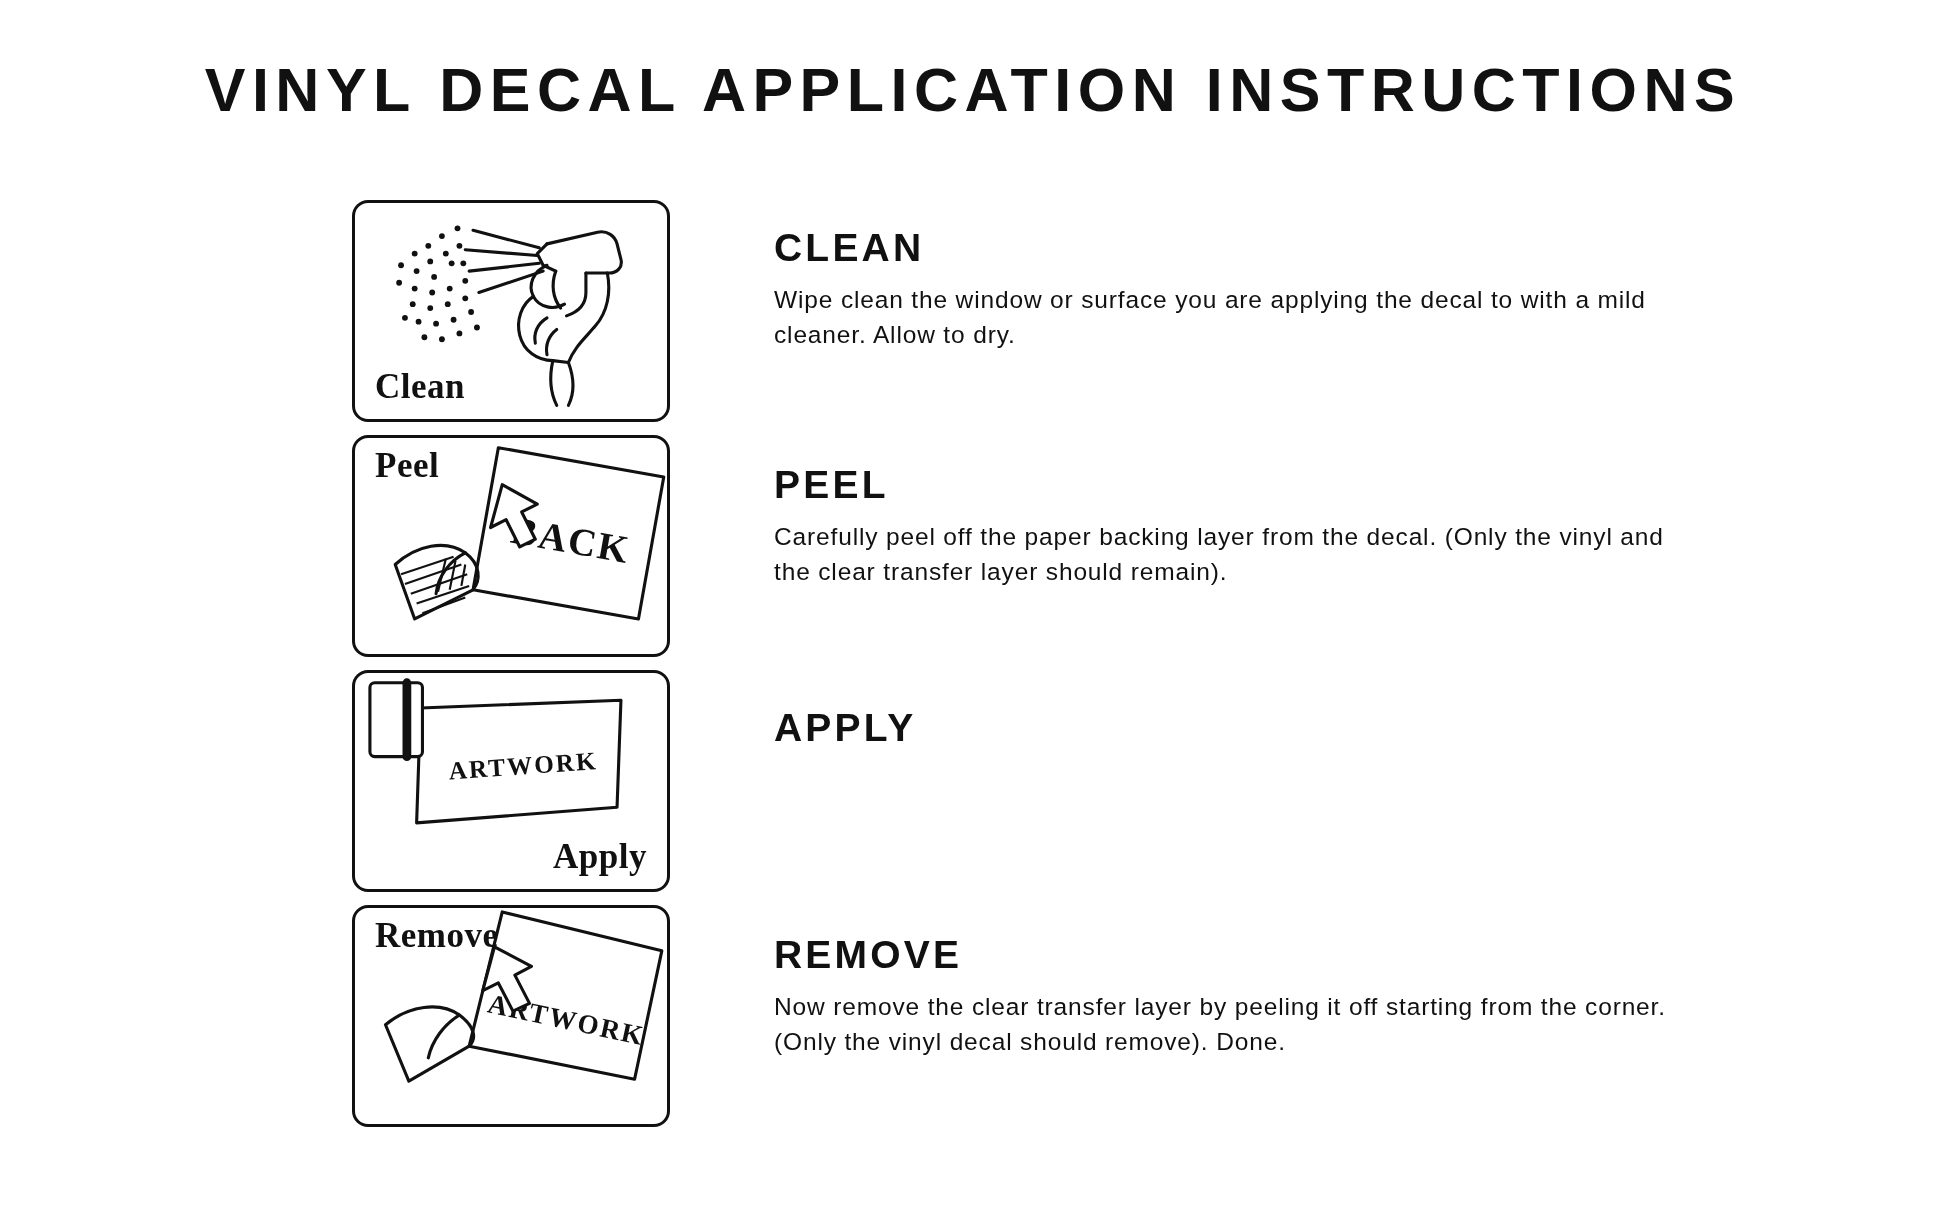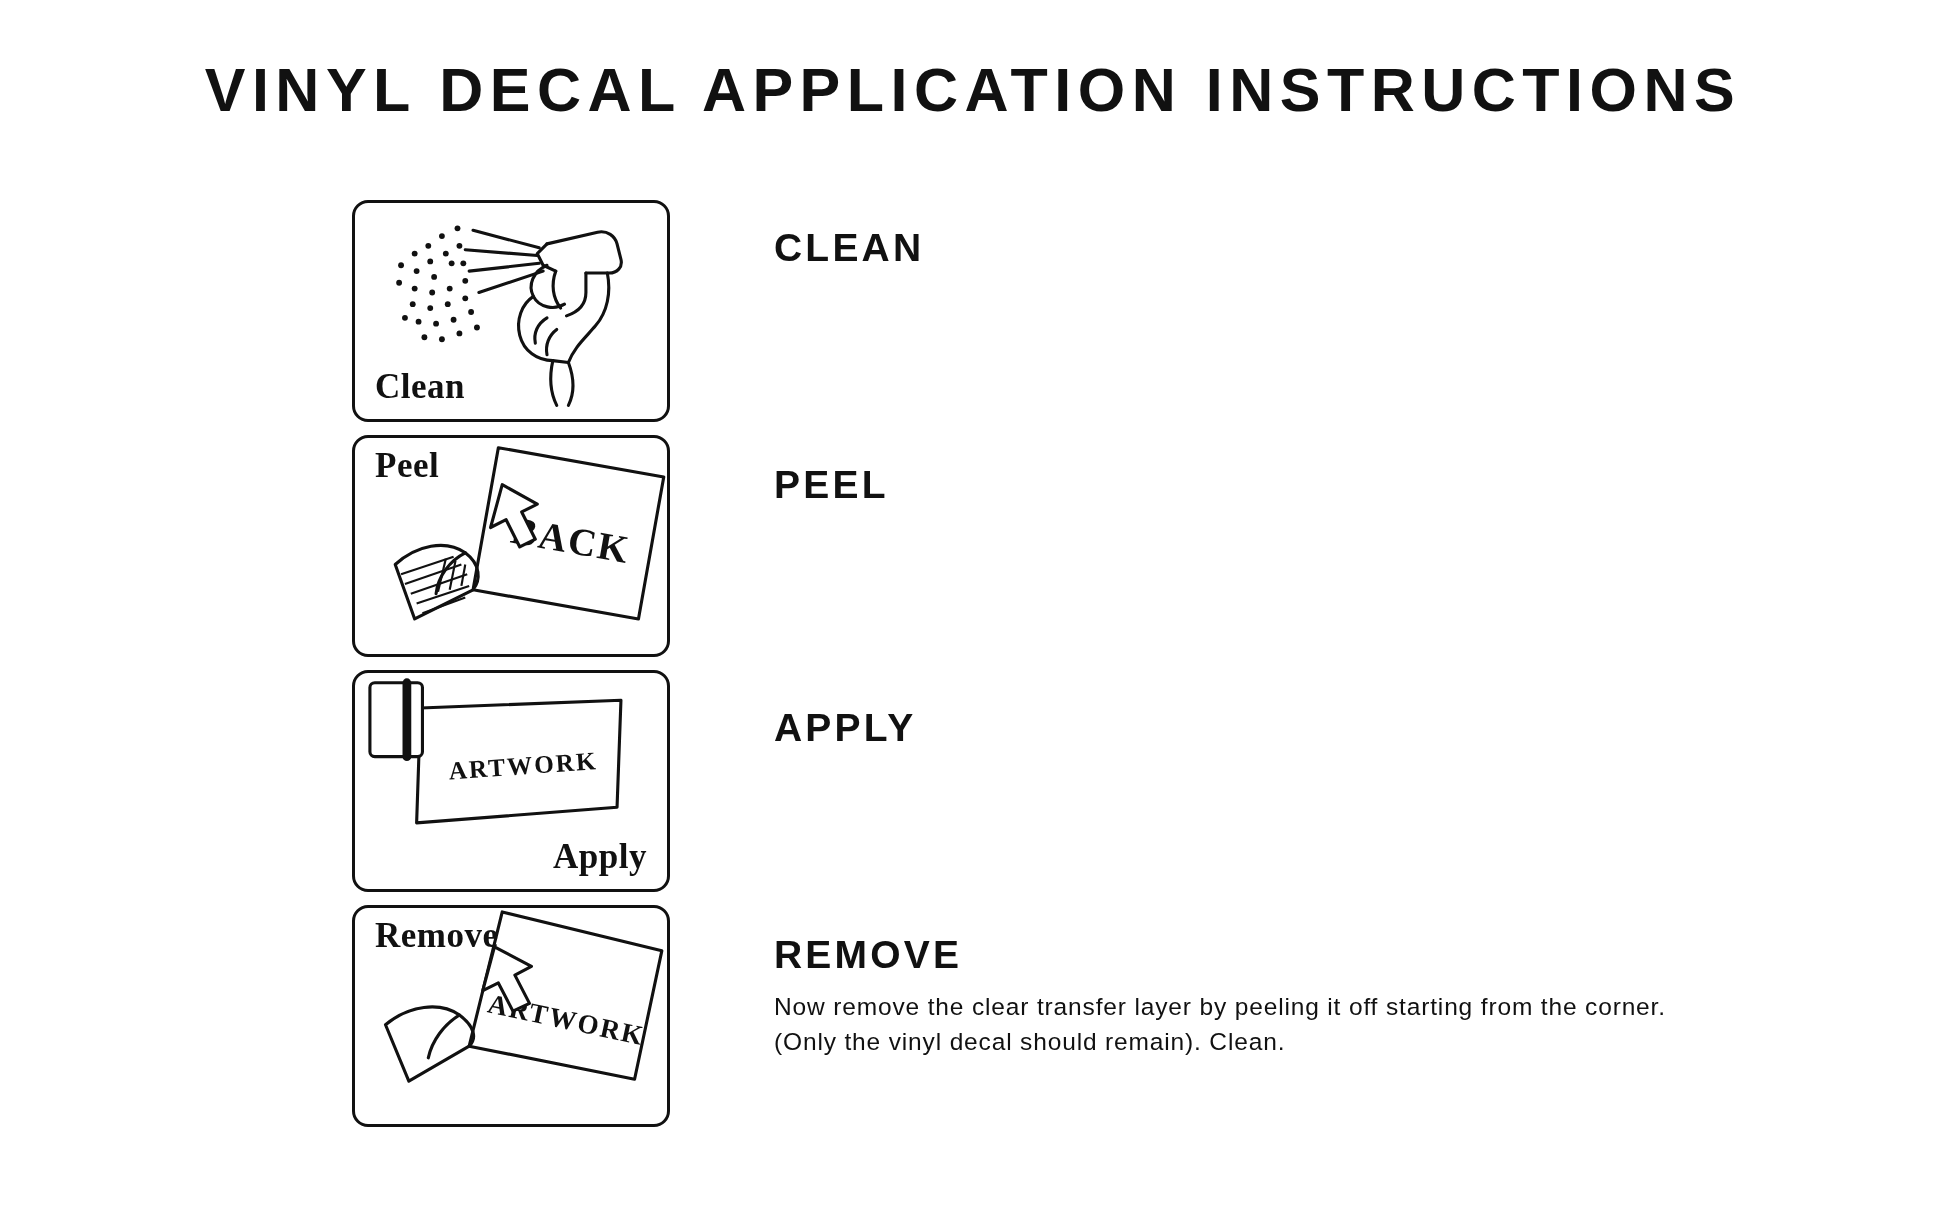--- a/index.html
+++ b/index.html
@@ -169,20 +169,21 @@
               <circle cx="124" cy="128" r="3"></circle>
             <circle cx="46" cy="64" r="3"></circle>
               <circle cx="44" cy="82" r="3"></circle>
               <circle cx="50" cy="118" r="3"></circle>
           </g>
         </svg>
         <div class="cap cap-bl">Clean</div>
       </div>
       <div class="textcol">
         <h2 class="step-title">CLEAN</h2>
+        <p class="step-desc">Wipe clean the window or surface you are applying the decal to with a mild cleaner. Allow to dry.</p>
       </div>
     </div>
 
     <div class="step step-2">
       <div class="thumb">
         <svg viewBox="0 0 318 222" xmlns="http://www.w3.org/2000/svg">
           <g fill="none" stroke="#111" stroke-width="3.2" stroke-linecap="round" stroke-linejoin="round">
 
             <path d="M146 10 L316 40 L290 186 L120 156 Z"></path>
 
@@ -204,20 +205,21 @@
           <text class="art-text" x="218" y="118" font-size="40" fill="#111" text-anchor="middle" transform="rotate(10 218 118)">BACK</text>
 
           <g fill="#fff" stroke="#111" stroke-width="3.2" stroke-linejoin="round">
             <path d="M150 48 L186 68 L170 76 L184 104 L168 112 L154 84 L138 92 Z"></path>
           </g>
         </svg>
         <div class="cap cap-tl">Peel</div>
       </div>
       <div class="textcol">
         <h2 class="step-title">PEEL</h2>
+        <p class="step-desc">Carefully peel off the paper backing layer from the decal. (Only the vinyl and the clear transfer layer should remain).</p>
       </div>
     </div>
 
     <div class="step step-3">
       <div class="thumb">
         <svg viewBox="0 0 318 222" xmlns="http://www.w3.org/2000/svg">
           <g fill="none" stroke="#111" stroke-width="3.2" stroke-linecap="round" stroke-linejoin="round">
 
             <path d="M66 36 L272 28 L268 138 L62 154 Z"></path>
 
@@ -245,18 +247,18 @@
           </g>
           <text class="art-text" x="214" y="124" font-size="28" fill="#111" text-anchor="middle" transform="rotate(12 214 124)">ARTWORK</text>
           <g fill="#fff" stroke="#111" stroke-width="3.2" stroke-linejoin="round">
             <path d="M142 40 L180 60 L163 69 L178 98 L161 106 L146 77 L130 85 Z"></path>
           </g>
         </svg>
         <div class="cap cap-tl">Remove</div>
       </div>
       <div class="textcol">
         <h2 class="step-title">REMOVE</h2>
-        <p class="step-desc">Now remove the clear transfer layer by peeling it off starting from the corner. (Only the vinyl decal should remain). Clean.</p>
+        <p class="step-desc">Now remove the clear transfer layer by peeling it off starting from the corner. (Only the vinyl decal should remove). Done.</p>
       </div>
     </div>
 
   </div>
 </div>
 
 </body></html>

